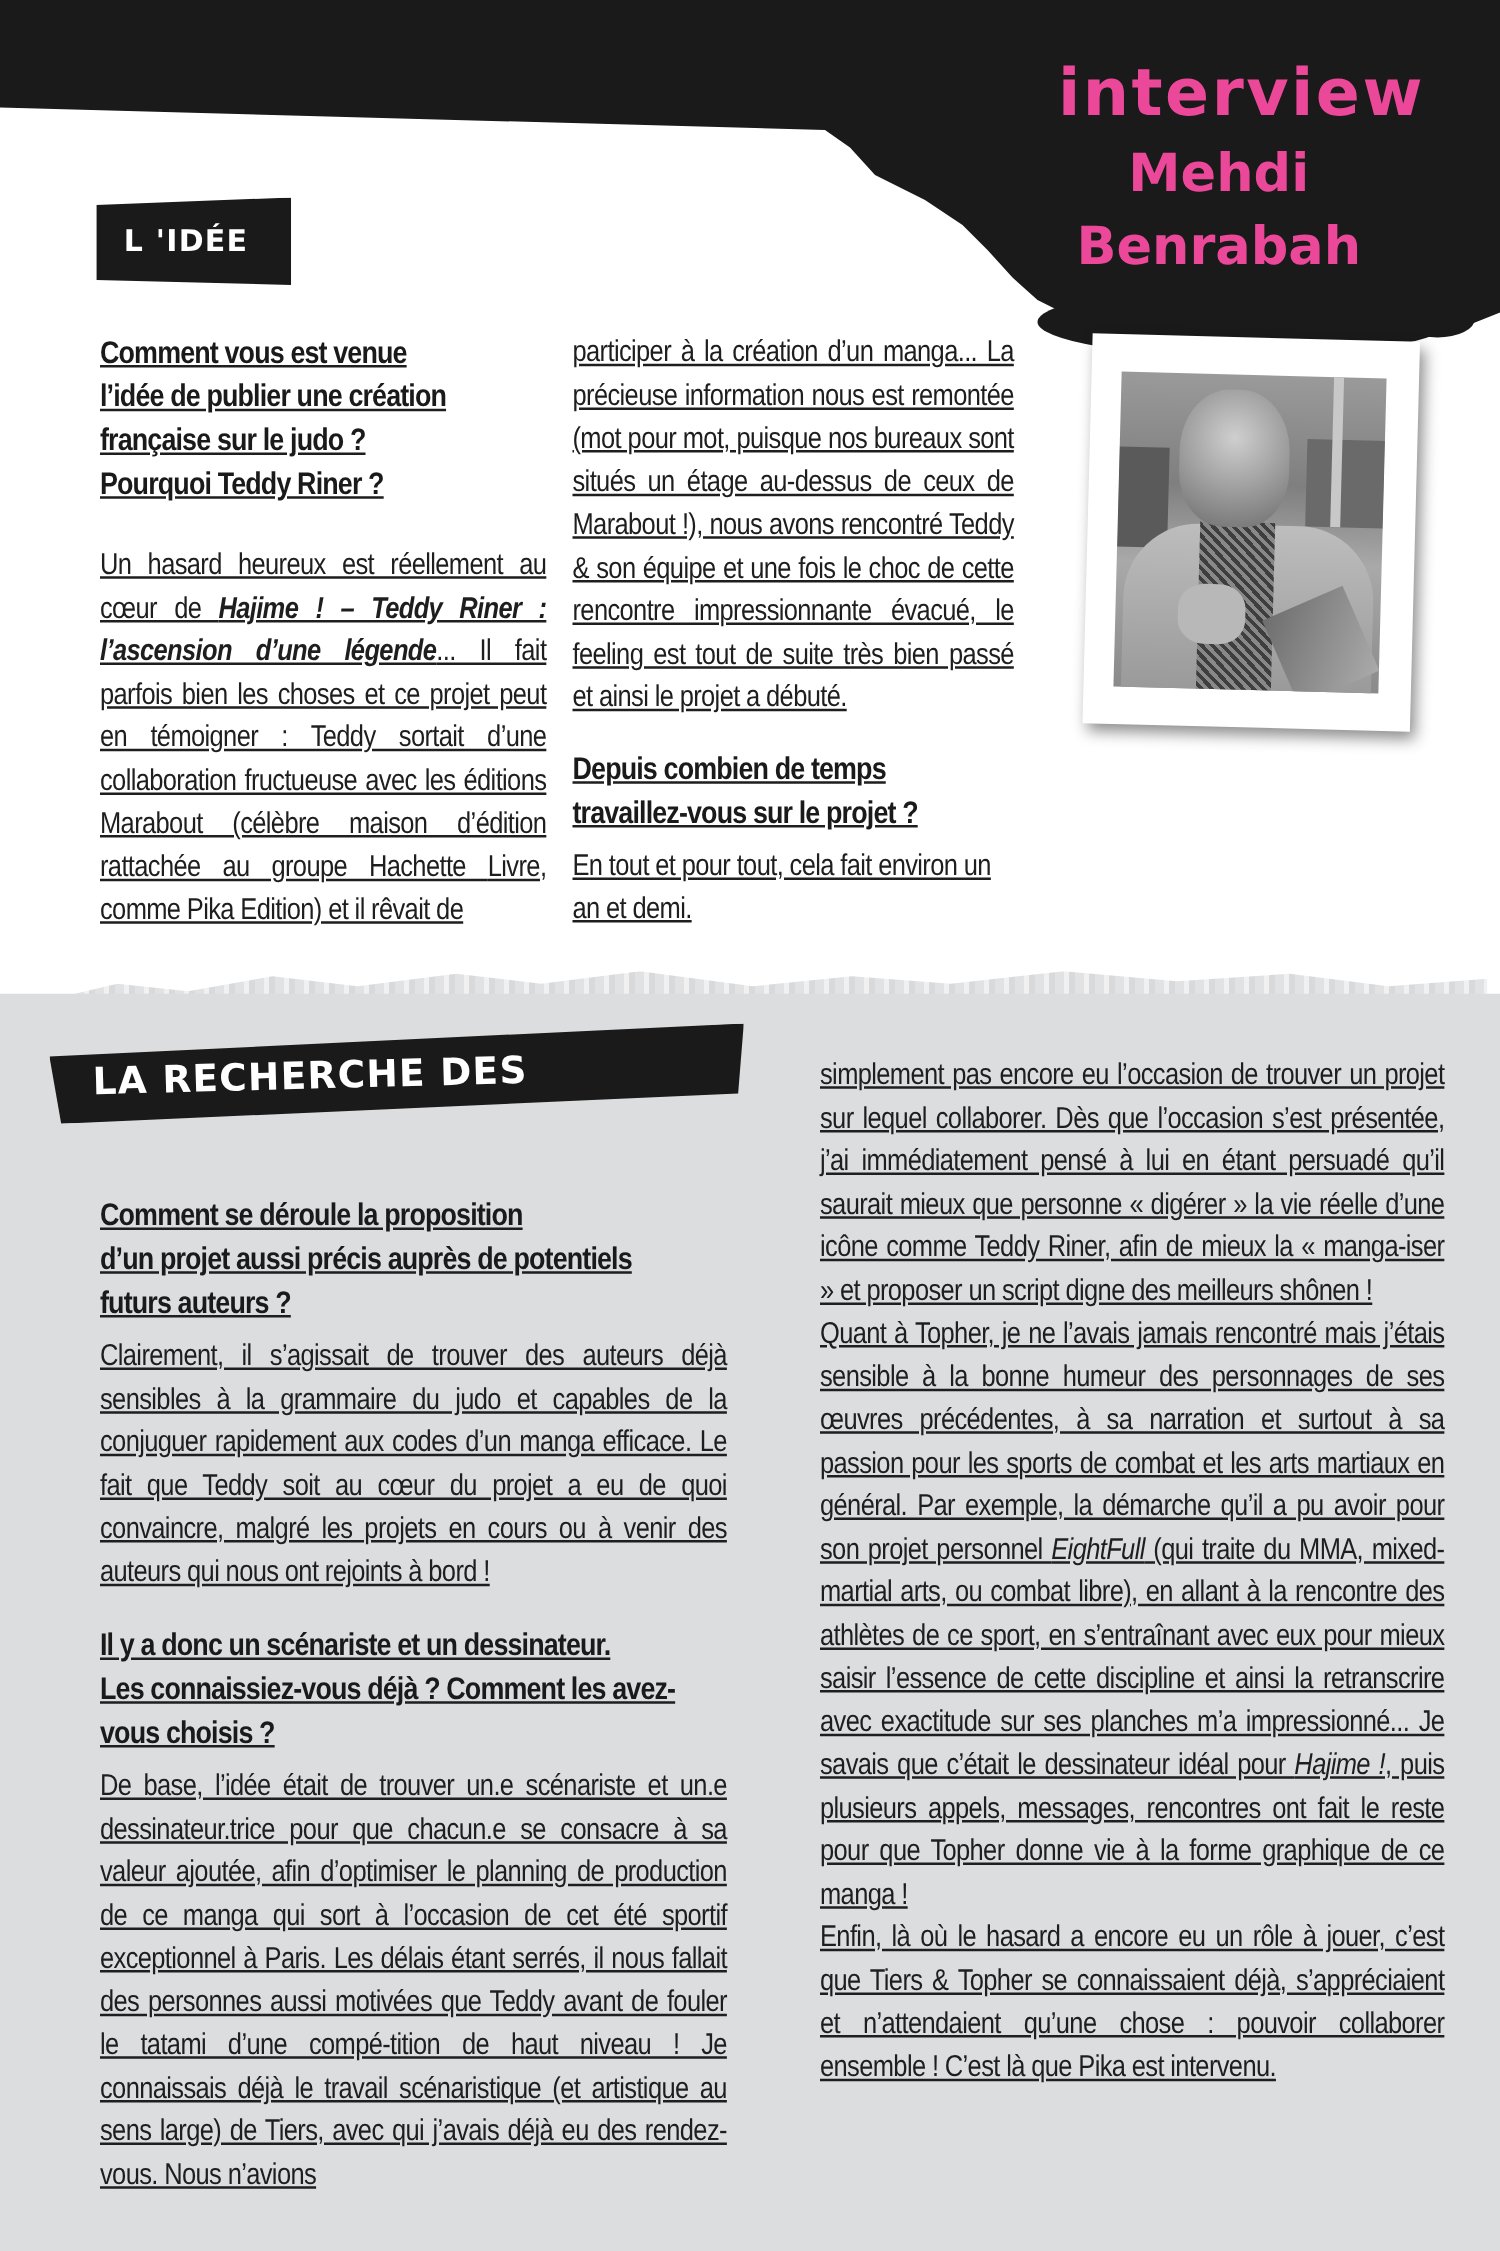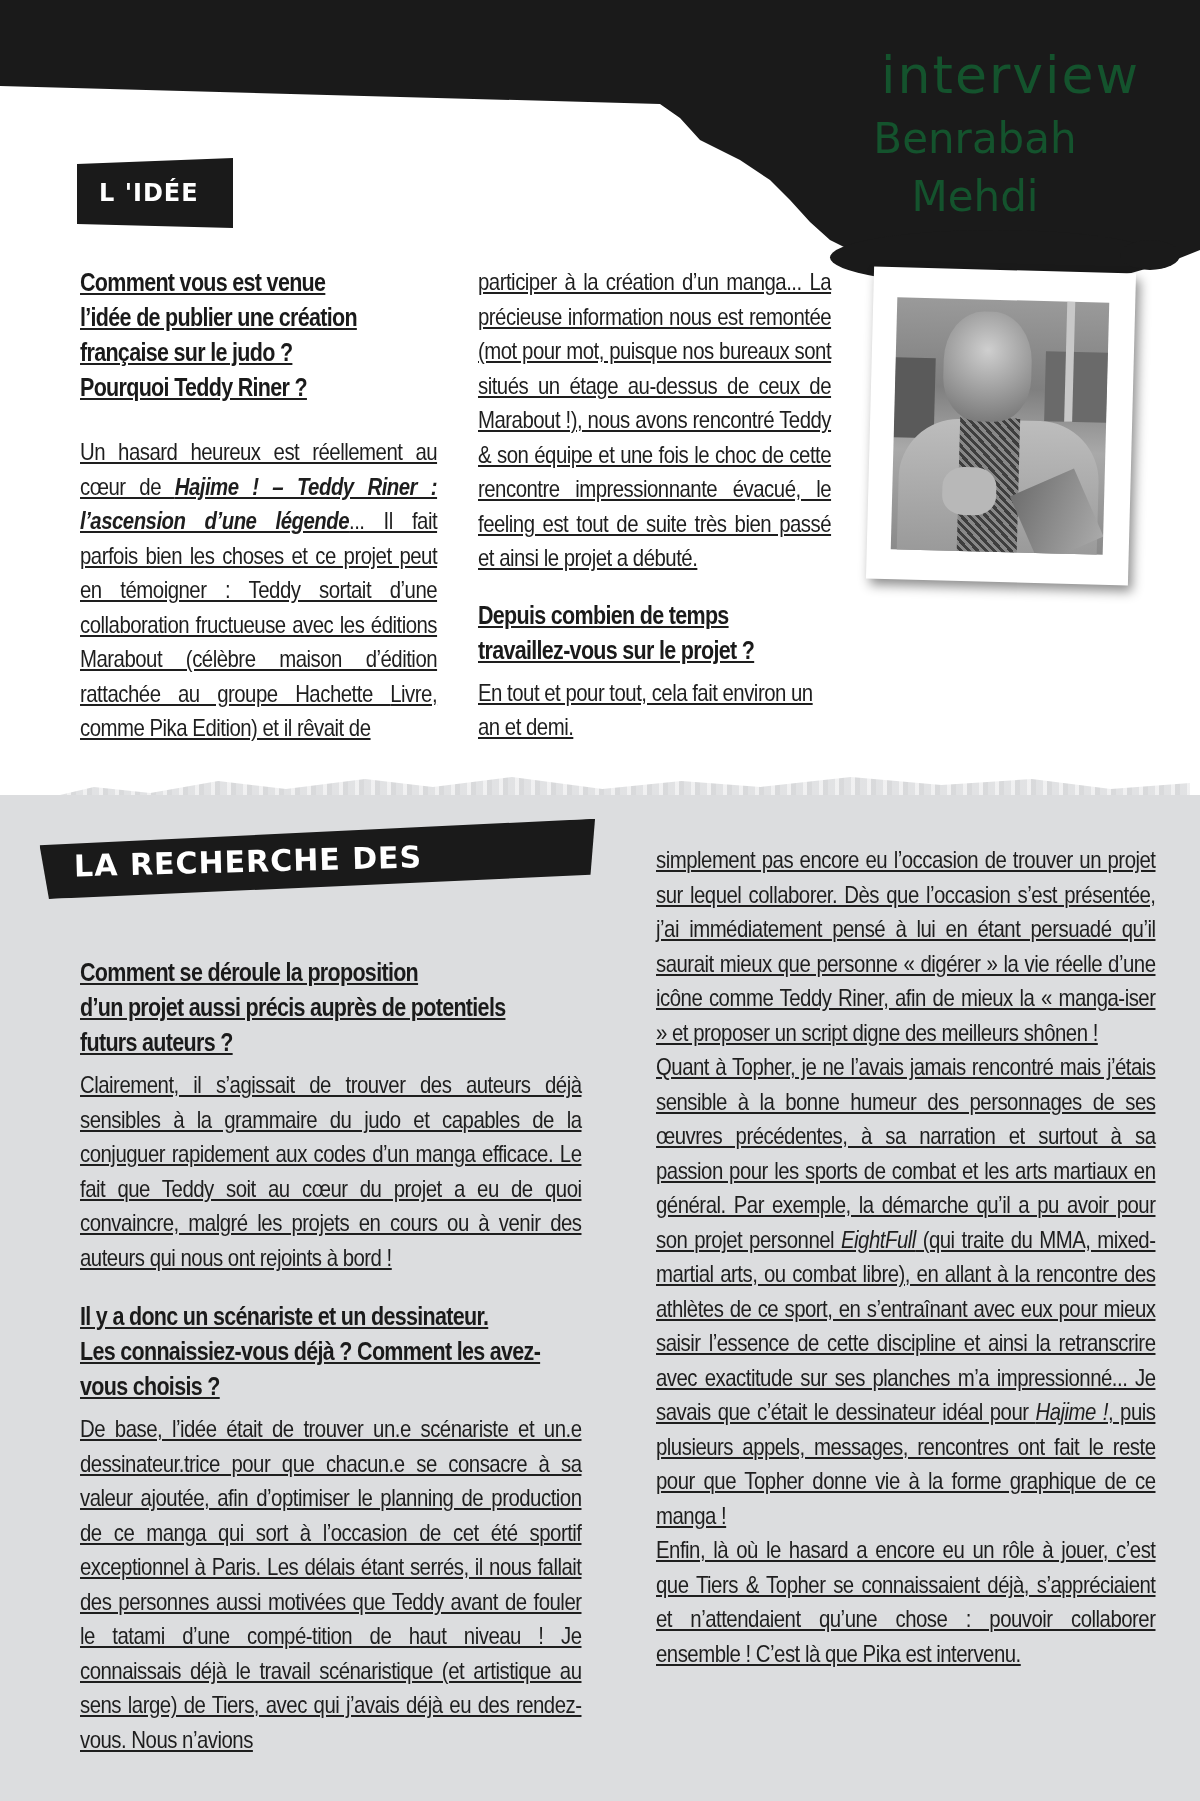--- a/index.html
+++ b/index.html
@@ -11,21 +11,21 @@
     position: absolute; left: 0; top: 0; width: 1200px; height: 330px;
     background: #1a1a1a;
     clip-path: polygon(0 0, 1200px 0, 1200px 250px, 1170px 262px, 1120px 270px, 1040px 275px, 960px 272px, 900px 265px, 860px 255px, 830px 240px, 810px 222px, 790px 200px, 770px 180px, 740px 160px, 700px 140px, 680px 118px, 660px 104px, 0 86px);
   }
   .splat {
     position: absolute; border-radius: 50%; background: #1a1a1a;
   }
 
   .title-block {
     position: absolute; left: 820px; top: 40px; width: 340px;
-    color: #14532d; font-family: "DejaVu Sans", sans-serif; font-weight: normal; text-align: center;
+    color: #ec4899; font-family: "DejaVu Sans", sans-serif; font-weight: bold; text-align: center;
   }
   .title-interview { font-size: 52px; letter-spacing: 2px; line-height: 70px; display:block; text-align:right; padding-right: 20px; }
   .title-name { font-size: 42px; line-height: 58px; display:block; }
 
   .section-tag {
     position: absolute; background: #1a1a1a; color: #ffffff;
     font-family: "DejaVu Sans", sans-serif; font-weight: bold;
     letter-spacing: 1px;
   }
   .tag-idee { left: 77px; top: 158px; width: 156px; height: 70px; font-size: 24px; line-height: 70px; padding-left: 22px;
@@ -34,21 +34,21 @@
     clip-path: polygon(0 12px, 556px 0, 550px 56px, 8px 66px); transform: rotate(-1.5deg); }
 
   
   .question { font-family: "Liberation Sans", sans-serif; font-weight: bold; font-size: 25px; line-height: 35px; letter-spacing: -0.8px; color: #1a1a1a; transform: scaleX(0.86); transform-origin: left top; }
   .body-text { font-family: "Liberation Sans", sans-serif; font-size: 24px; line-height: 34.5px; letter-spacing: -0.6px; text-align: justify; color: #1e1e1e; }
   .body-text em { font-style: italic; }
   .body-text strong em, .body-text em strong { font-weight: bold; font-style: italic; }
 
   .col { position: absolute; text-decoration: underline; }
   .col1 { left: 80px; top: 265px; width: 356px; }
-  .col2 { left: 478px; top: 265px; width: 352px; }
+  .col2 { left: 458px; top: 265px; width: 352px; }
 
   .narrow { transform: scaleX(0.85); transform-origin: left top; width: 118%; }
 
   
   .photo-frame {
     position: absolute; left: 870px; top: 270px; width: 262px; height: 312px;
     background: #ffffff; box-shadow: 4px 6px 12px rgba(0,0,0,0.45);
     transform: rotate(1.5deg);
   }
   .photo {
@@ -79,22 +79,22 @@
 </style>
 </head>
 <body>
 
 <div class="top-band"></div>
 <div class="splat" style="left:830px; top:230px; width:330px; height:55px;"></div>
 <div class="splat" style="left:1120px; top:240px; width:60px; height:30px;"></div>
 
 <div class="title-block">
   <span class="title-interview">interview</span>
+  <span class="title-name" style="padding-right:30px;">Mehdi</span>
   <span class="title-name" style="padding-right:30px;">Benrabah</span>
-  <span class="title-name" style="padding-right:30px;">Mehdi</span>
 </div>
 
 <div class="section-tag tag-idee">L 'IDÉE</div>
 
 <div class="col col1">
   <div class="question" style="width:420px;">
     <div>Comment vous est venue</div>
     <div>l’idée de publier une création</div>
     <div>française sur le judo ?</div>
     <div>Pourquoi Teddy Riner ?</div>

